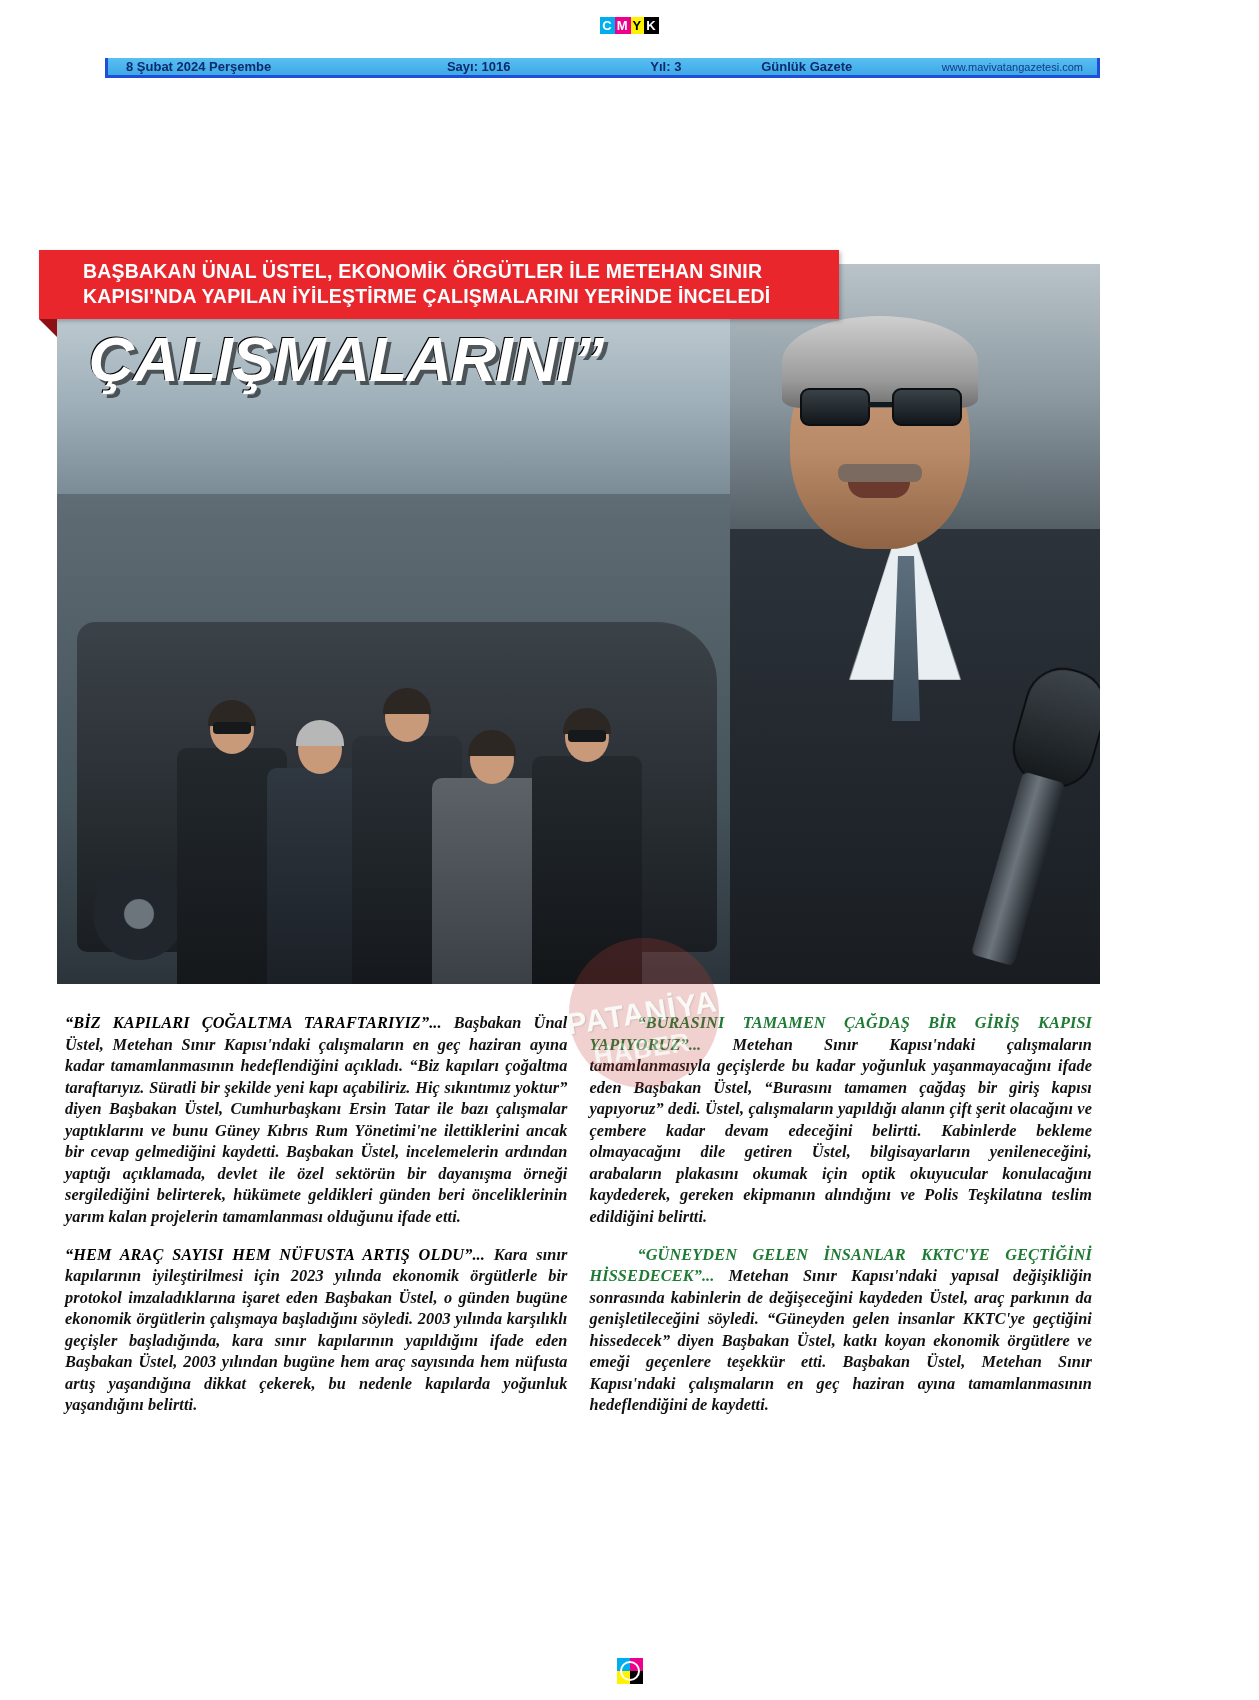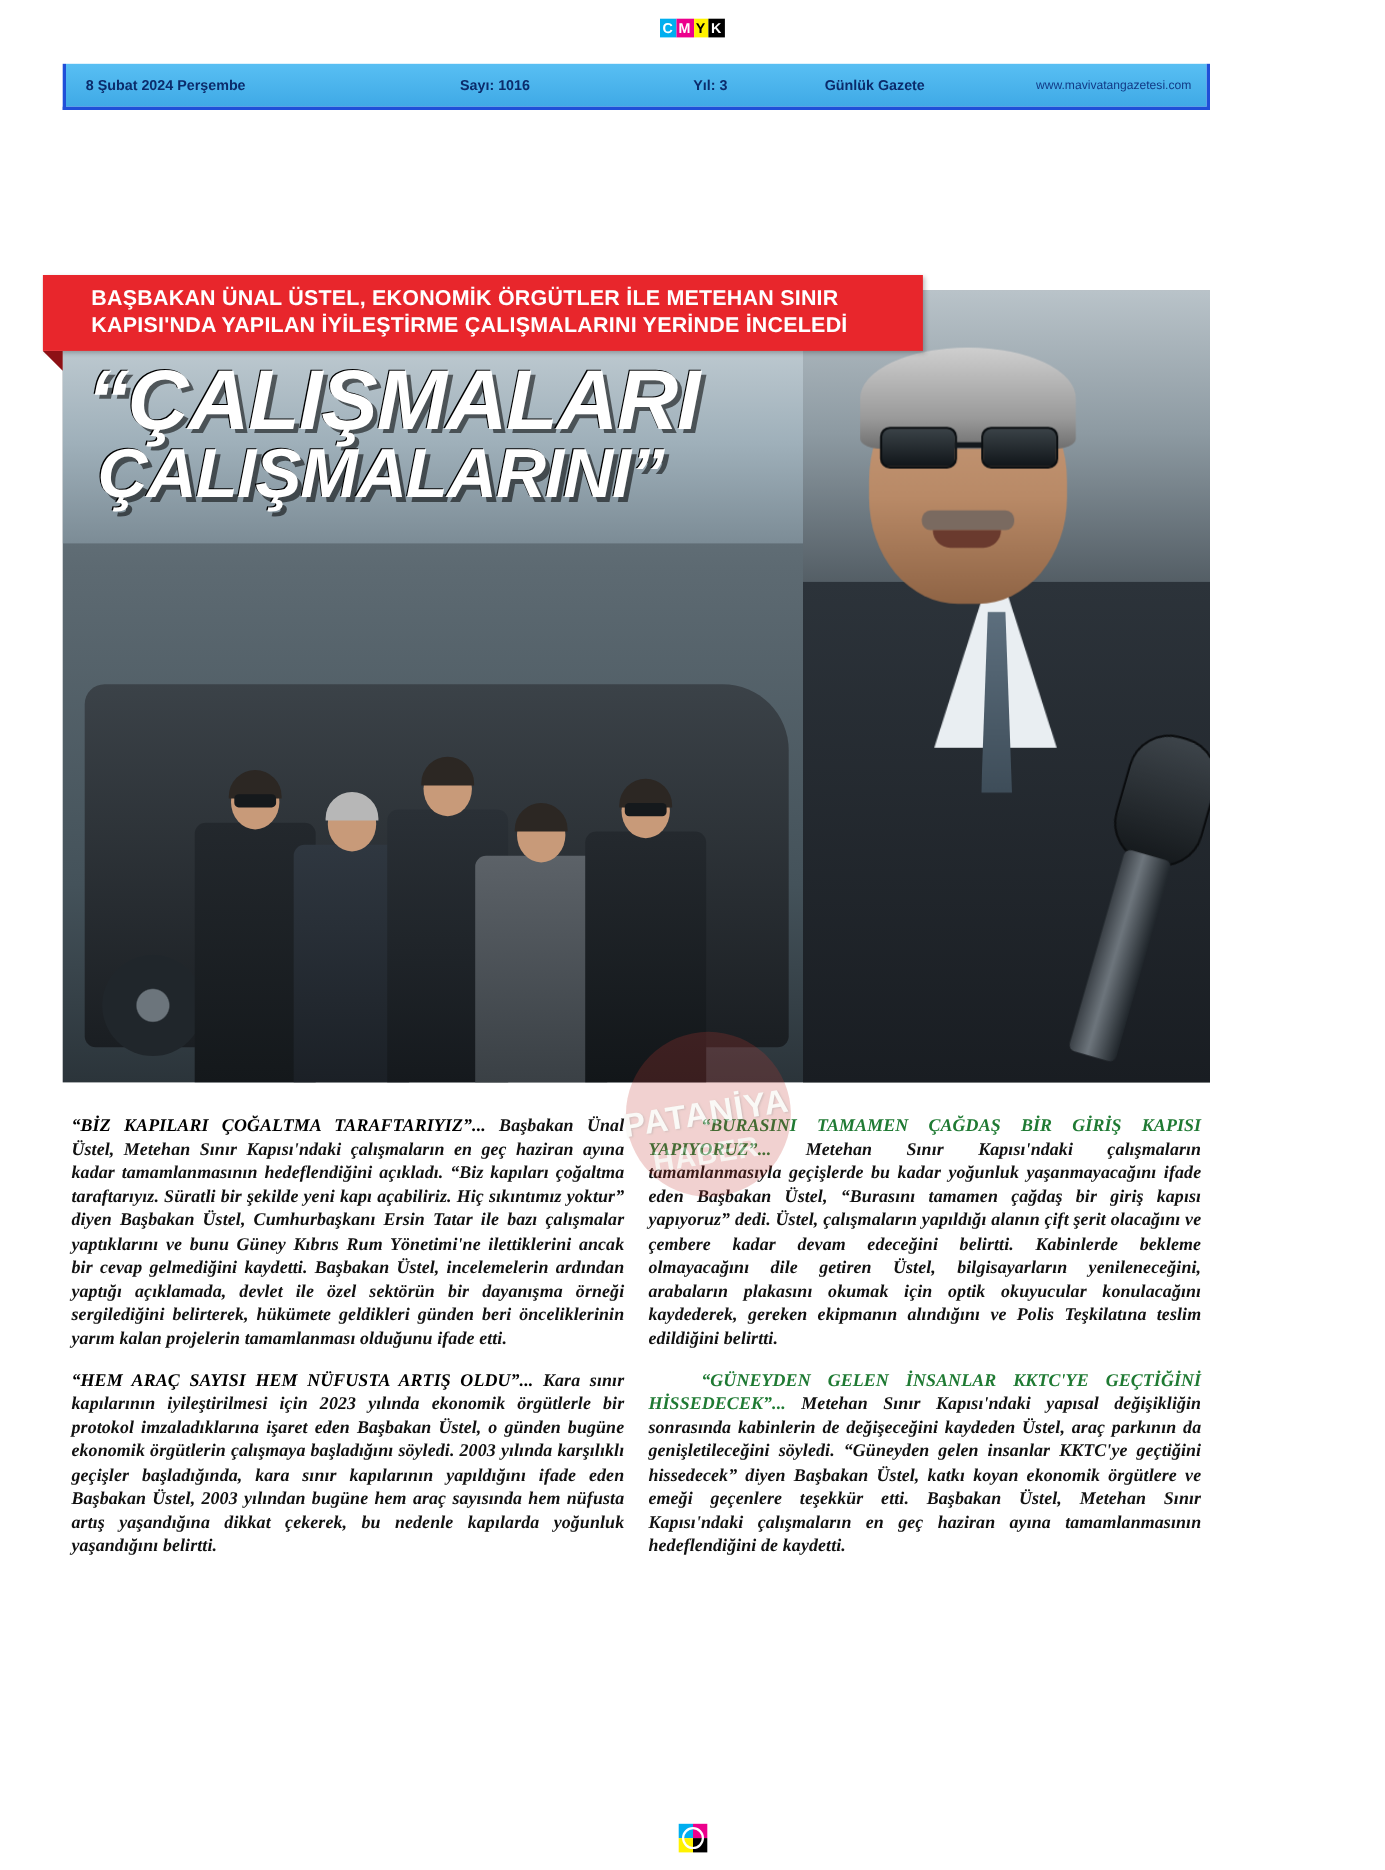--- a/index.html
+++ b/index.html
@@ -67,30 +67,31 @@
     letter-spacing: -2px;
     font-family: "Liberation Sans", sans-serif;
     text-shadow: 3px 3px 0 rgba(0,0,0,0.35);
     white-space: nowrap;
   }
   .mh-title .slash { color:#ffffff; font-weight: bold; }
 
   
   .info-strip {
     position: relative;
-    height: 42px;
+    height: 20px;
     background: linear-gradient(180deg,#58bff3 0%, #3fa9e6 100%);
     border-left: 3px solid #1f4fd8;
     border-right: 3px solid #1f4fd8;
     border-bottom: 3px solid #1f4fd8;
     display: flex;
     align-items: center;
     color: #0b2b6b;
     font-size: 13px;
     font-weight: bold;
+    margin-left: 48px;
   }
   .info-strip .cell { flex: 1; text-align: right; }
   .info-strip .cell.first { text-align: left; padding-left: 18px; flex: 1.25; }
   .info-strip .cell.last { text-align: right; padding-right: 14px; flex: 1.35; font-weight: normal; font-size: 11px; color: #123a86; }
 
   
   .kicker-wrap {
     position: absolute;
     top: 192px; left: -18px;
     width: 800px;
@@ -392,21 +393,20 @@
       <div class="mic-body"></div>
     </div>
   </div>
 
   <div class="kicker-wrap">
     <div class="kicker">BAŞBAKAN ÜNAL ÜSTEL, EKONOMİK ÖRGÜTLER İLE METEHAN SINIR KAPISI'NDA YAPILAN İYİLEŞTİRME ÇALIŞMALARINI YERİNDE İNCELEDİ</div>
     <div class="kicker-tail"></div>
   </div>
 
   <div class="headline">
-    <div class="hl1">“ÇALIŞMALARI</div>
     <div class="hl3">ÇALIŞMALARINI”</div>
   </div>
 
   <div class="watermark">
     <div class="wm-circle"></div>
     <div class="wm-text">PATANİYA</div>
     <div class="wm-text2">HABER</div>
   </div>
 
   <div class="columns">

